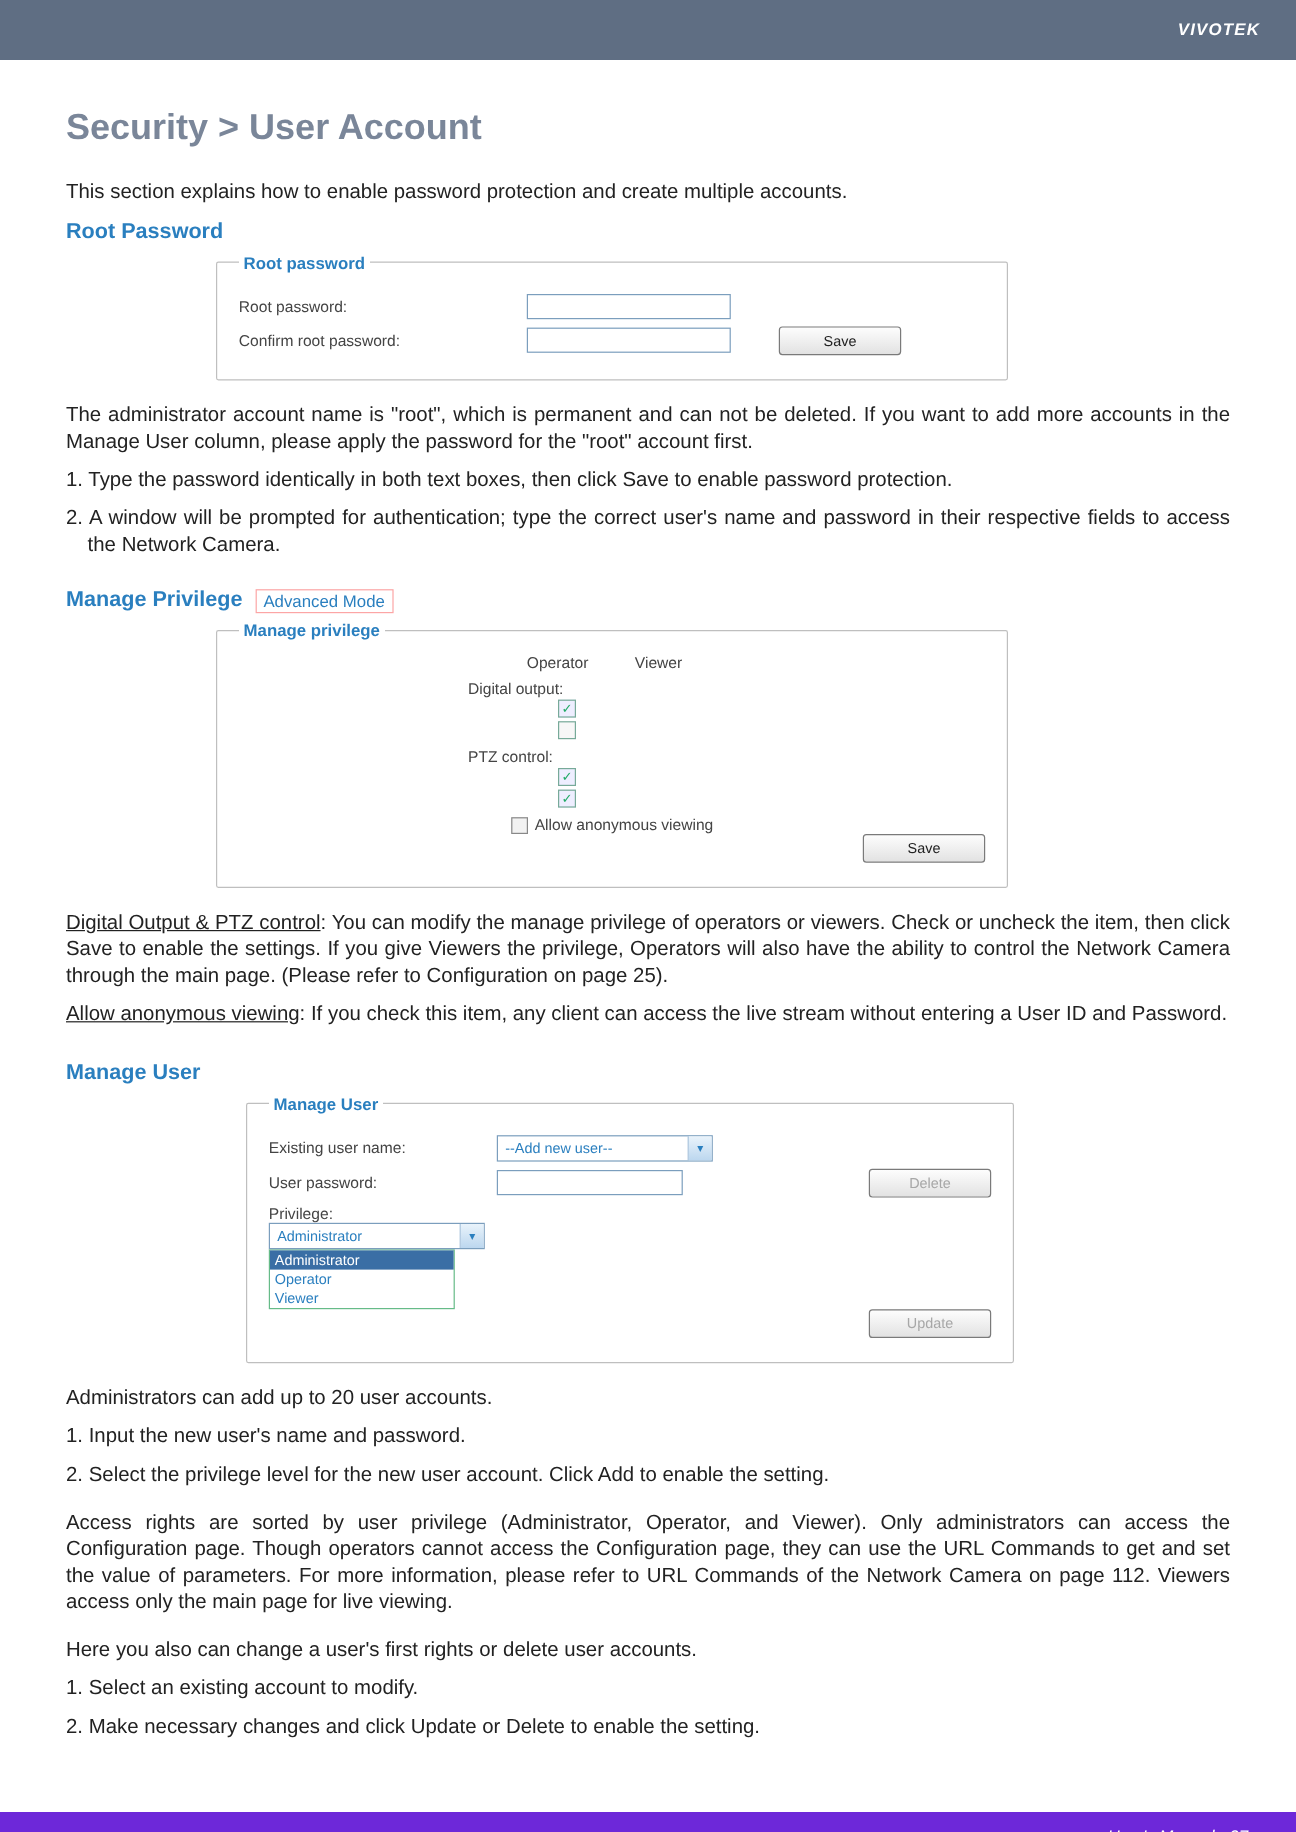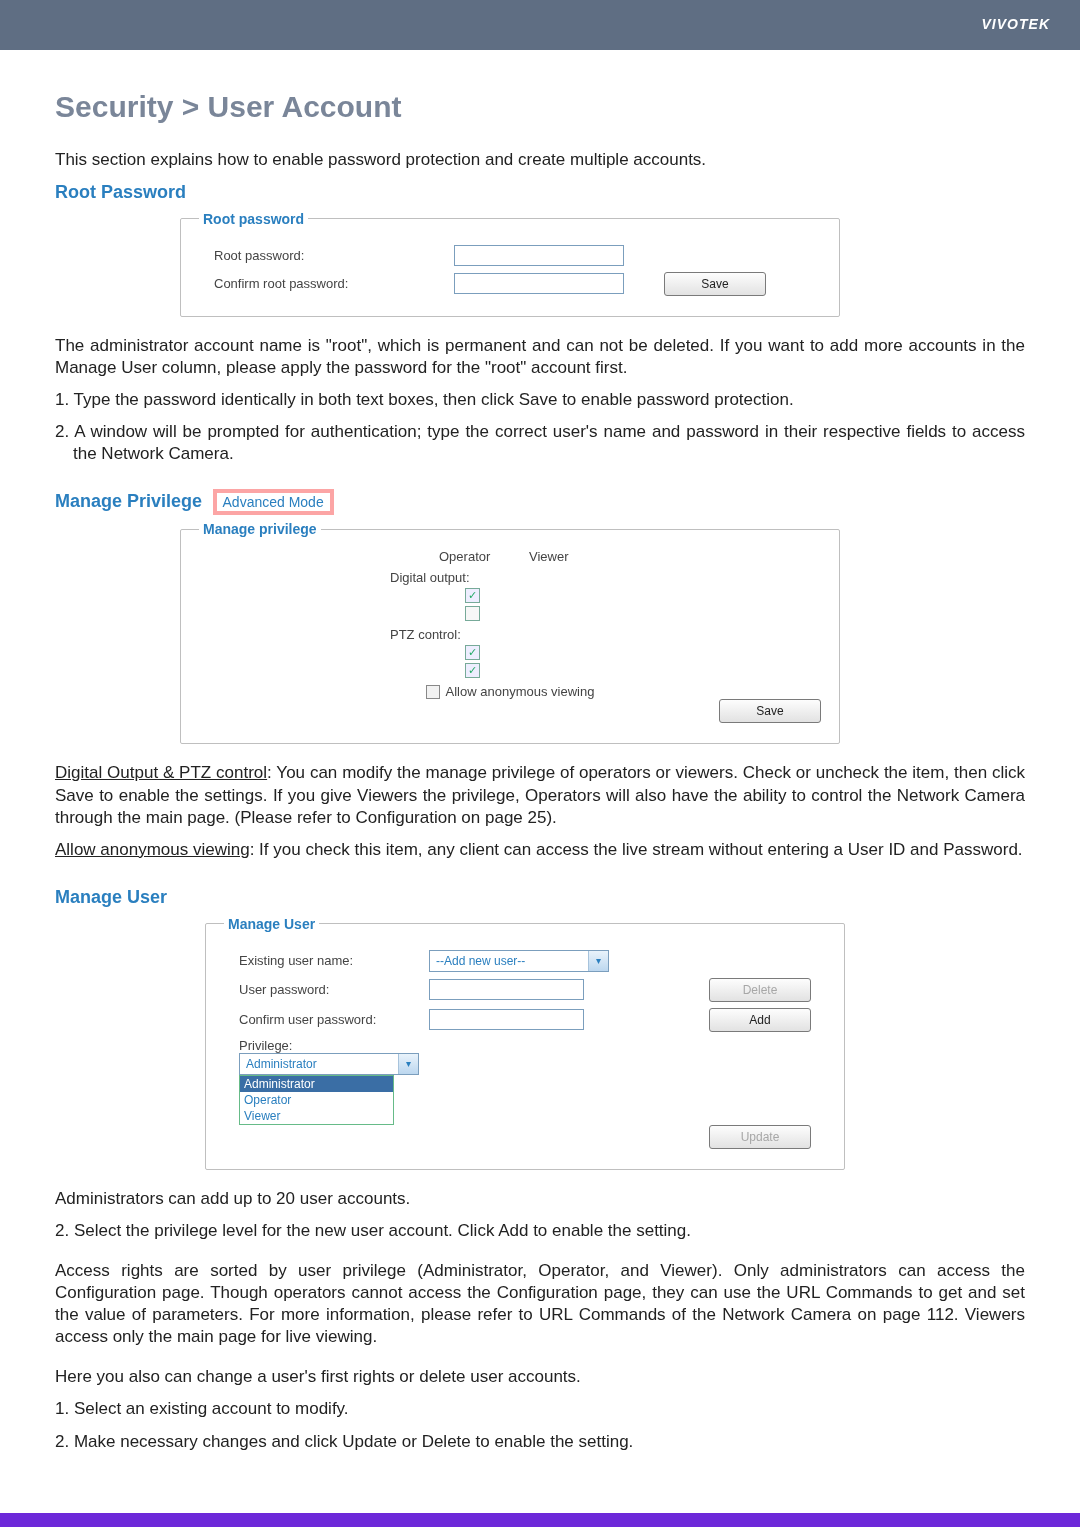--- a/index.html
+++ b/index.html
@@ -6,34 +6,34 @@
   body { font-family: Arial, Helvetica, sans-serif; background: #fff; width: 1080px; }
   .top-banner { background: #5f6e83; height: 50px; position: relative; }
   .brand { position: absolute; right: 30px; top: 16px; color: #fff; font-style: italic; font-weight: bold; font-size: 14px; letter-spacing: 1px; text-align: right; }
   .page { padding: 40px 55px 30px 55px; }
   h1.sec-title { color: #7a8699; font-size: 30px; font-weight: bold; margin-bottom: 25px; }
   p.body { color: #222; font-size: 17px; line-height: 1.35; margin-bottom: 10px; }
   .sub-h { color: #2a7fbf; font-weight: bold; font-size: 18px; margin: 10px 0 8px 0; }
   .img-wrap { margin-left: 125px; margin-bottom: 18px; }
   fieldset.fs { border: 1px solid #bfbfbf; border-radius: 2px; padding: 12px 18px 14px 18px; width: 660px; position: relative; }
   fieldset.fs legend { color: #2a7fbf; font-weight: bold; font-size: 14px; padding: 0 4px; }
-  .row { display: flex; align-items: center; margin: 6px 15px; }
+  .row { display: flex; align-items: center; margin: 6px 0; }
   .lbl { color: #444; font-size: 13px; width: 240px; }
   .inp { width: 170px; height: 21px; border: 1px solid #7b9ebd; background: #fff; }
   .btn { width: 102px; height: 24px; border: 1px solid #7a7a7a; border-radius: 3px; background: linear-gradient(#fdfdfd,#e2e2e2); font-size: 12px; color: #222; text-align:center; line-height:22px; }
   .btn.disabled { color: #a7a7a7; }
   .cols-header { display:flex; margin-left: 240px; }
   .col-h { width: 90px; color: #444; font-size: 13px; }
   .cb { width: 15px; height: 15px; border:1px solid #7a9; background:#eef; display:inline-flex; align-items:center; justify-content:center; font-size:11px; color:#2a6; }
   .cb.empty { background:#f7f7f7; color:transparent; }
   .priv-row { display:flex; align-items:center; margin:6px 0;flex-direction:column; }
   .priv-row .lbl { width:240px; }
   .priv-row .cbox { width:90px; }
   .cb-small { width:14px; height:14px; border:1px solid #888; background:#f2f2f2; display:inline-block; margin-right:6px; vertical-align:middle; }
-  .adv-badge { display:inline-block; border:4px solid #fca5a5; color:#2a7fbf; font-size:14px; padding:1px 6px; margin-left:6px; vertical-align:middle; }
+  .adv-badge { display:inline-block; border:1px solid #fca5a5; color:#2a7fbf; font-size:14px; padding:1px 6px; margin-left:6px; vertical-align:middle; }
   .para { color:#222; font-size:17px; line-height:1.3; text-align: justify; margin-bottom: 10px; }
   .para .u { text-decoration: underline; }
   .sel { width: 180px; height: 22px; border:1px solid #7b9ebd; font-size:12px; color:#2a7fbf; background:#fff; position:relative; display:flex; align-items:center; padding-left:6px; }
   .sel .arrow { position:absolute; right:0; top:0; width:20px; height:100%; background: linear-gradient(#e9f3fb,#bcd7ef); border-left:1px solid #a7c3dc; display:flex; align-items:center; justify-content:center; color:#2a7fbf; font-size:10px; }
   .dropdown-open { position:relative; width:155px; }
   .dd-list { border:1px solid #6b8; font-size:12px; }
   .dd-list .opt { padding:1px 4px; color:#2a7fbf; }
   .dd-list .opt.sel-hl { background:#3a6ea5; color:#fff; }
   .footer { background:#6d28d9; color:#fff; height:40px; display:flex; align-items:center; justify-content:flex-end; padding-right:40px; font-style:italic; font-size:14px; margin-top:20px; }
   .mu-wrap { margin-left: 150px; margin-bottom: 18px; }
@@ -121,46 +121,41 @@
           <span>--Add new user--</span>
           <span class="arrow">▾</span>
         </div>
       </div>
       <div class="row">
         <div class="lbl">User password:</div>
         <div class="inp" style="width:155px;"></div>
         <div style="width:50px"></div>
         <div class="btn disabled">Delete</div>
       </div>
-      <div class="row">
-        <div class="lbl">Confirm user password:</div>
-        <div class="inp" style="width:155px;"></div>
-        <div style="width:50px"></div>
-        <div class="btn">Add</div>
-      </div>
       <div class="row" style="align-items:flex-start;flex-direction:column;">
         <div class="lbl">Privilege:</div>
         <div class="dropdown-open">
           <div class="sel">
             <span>Administrator</span>
             <span class="arrow">▾</span>
           </div>
           <div class="dd-list">
             <div class="opt sel-hl">Administrator</div>
             <div class="opt">Operator</div>
             <div class="opt">Viewer</div>
           </div>
         </div>
         <div style="width:50px"></div>
         <div class="btn disabled">Update</div>
       </div>
     </fieldset>
   </div>
 
   <p class="para">Administrators can add up to 20 user accounts.</p>
+  <p class="para">1. Input the new user's name and password.</p>
   <p class="para" style="margin-bottom:18px;">2. Select the privilege level for the new user account. Click Add to enable the setting.</p>
   <p class="para" style="margin-bottom:18px;">Access rights are sorted by user privilege (Administrator, Operator, and Viewer). Only administrators can access the Configuration page. Though operators cannot access the Configuration page, they can use the URL Commands to get and set the value of parameters. For more information, please refer to URL Commands of the Network Camera on page 112. Viewers access only the main page for live viewing.</p>
   <p class="para">Here you also can change a user's first rights or delete user accounts.</p>
   <p class="para">1. Select an existing account to modify.</p>
   <p class="para">2. Make necessary changes and click Update or Delete to enable the setting.</p>
 
 </div>
 
 <div class="footer">
   <span>User's Manual - 37</span>

